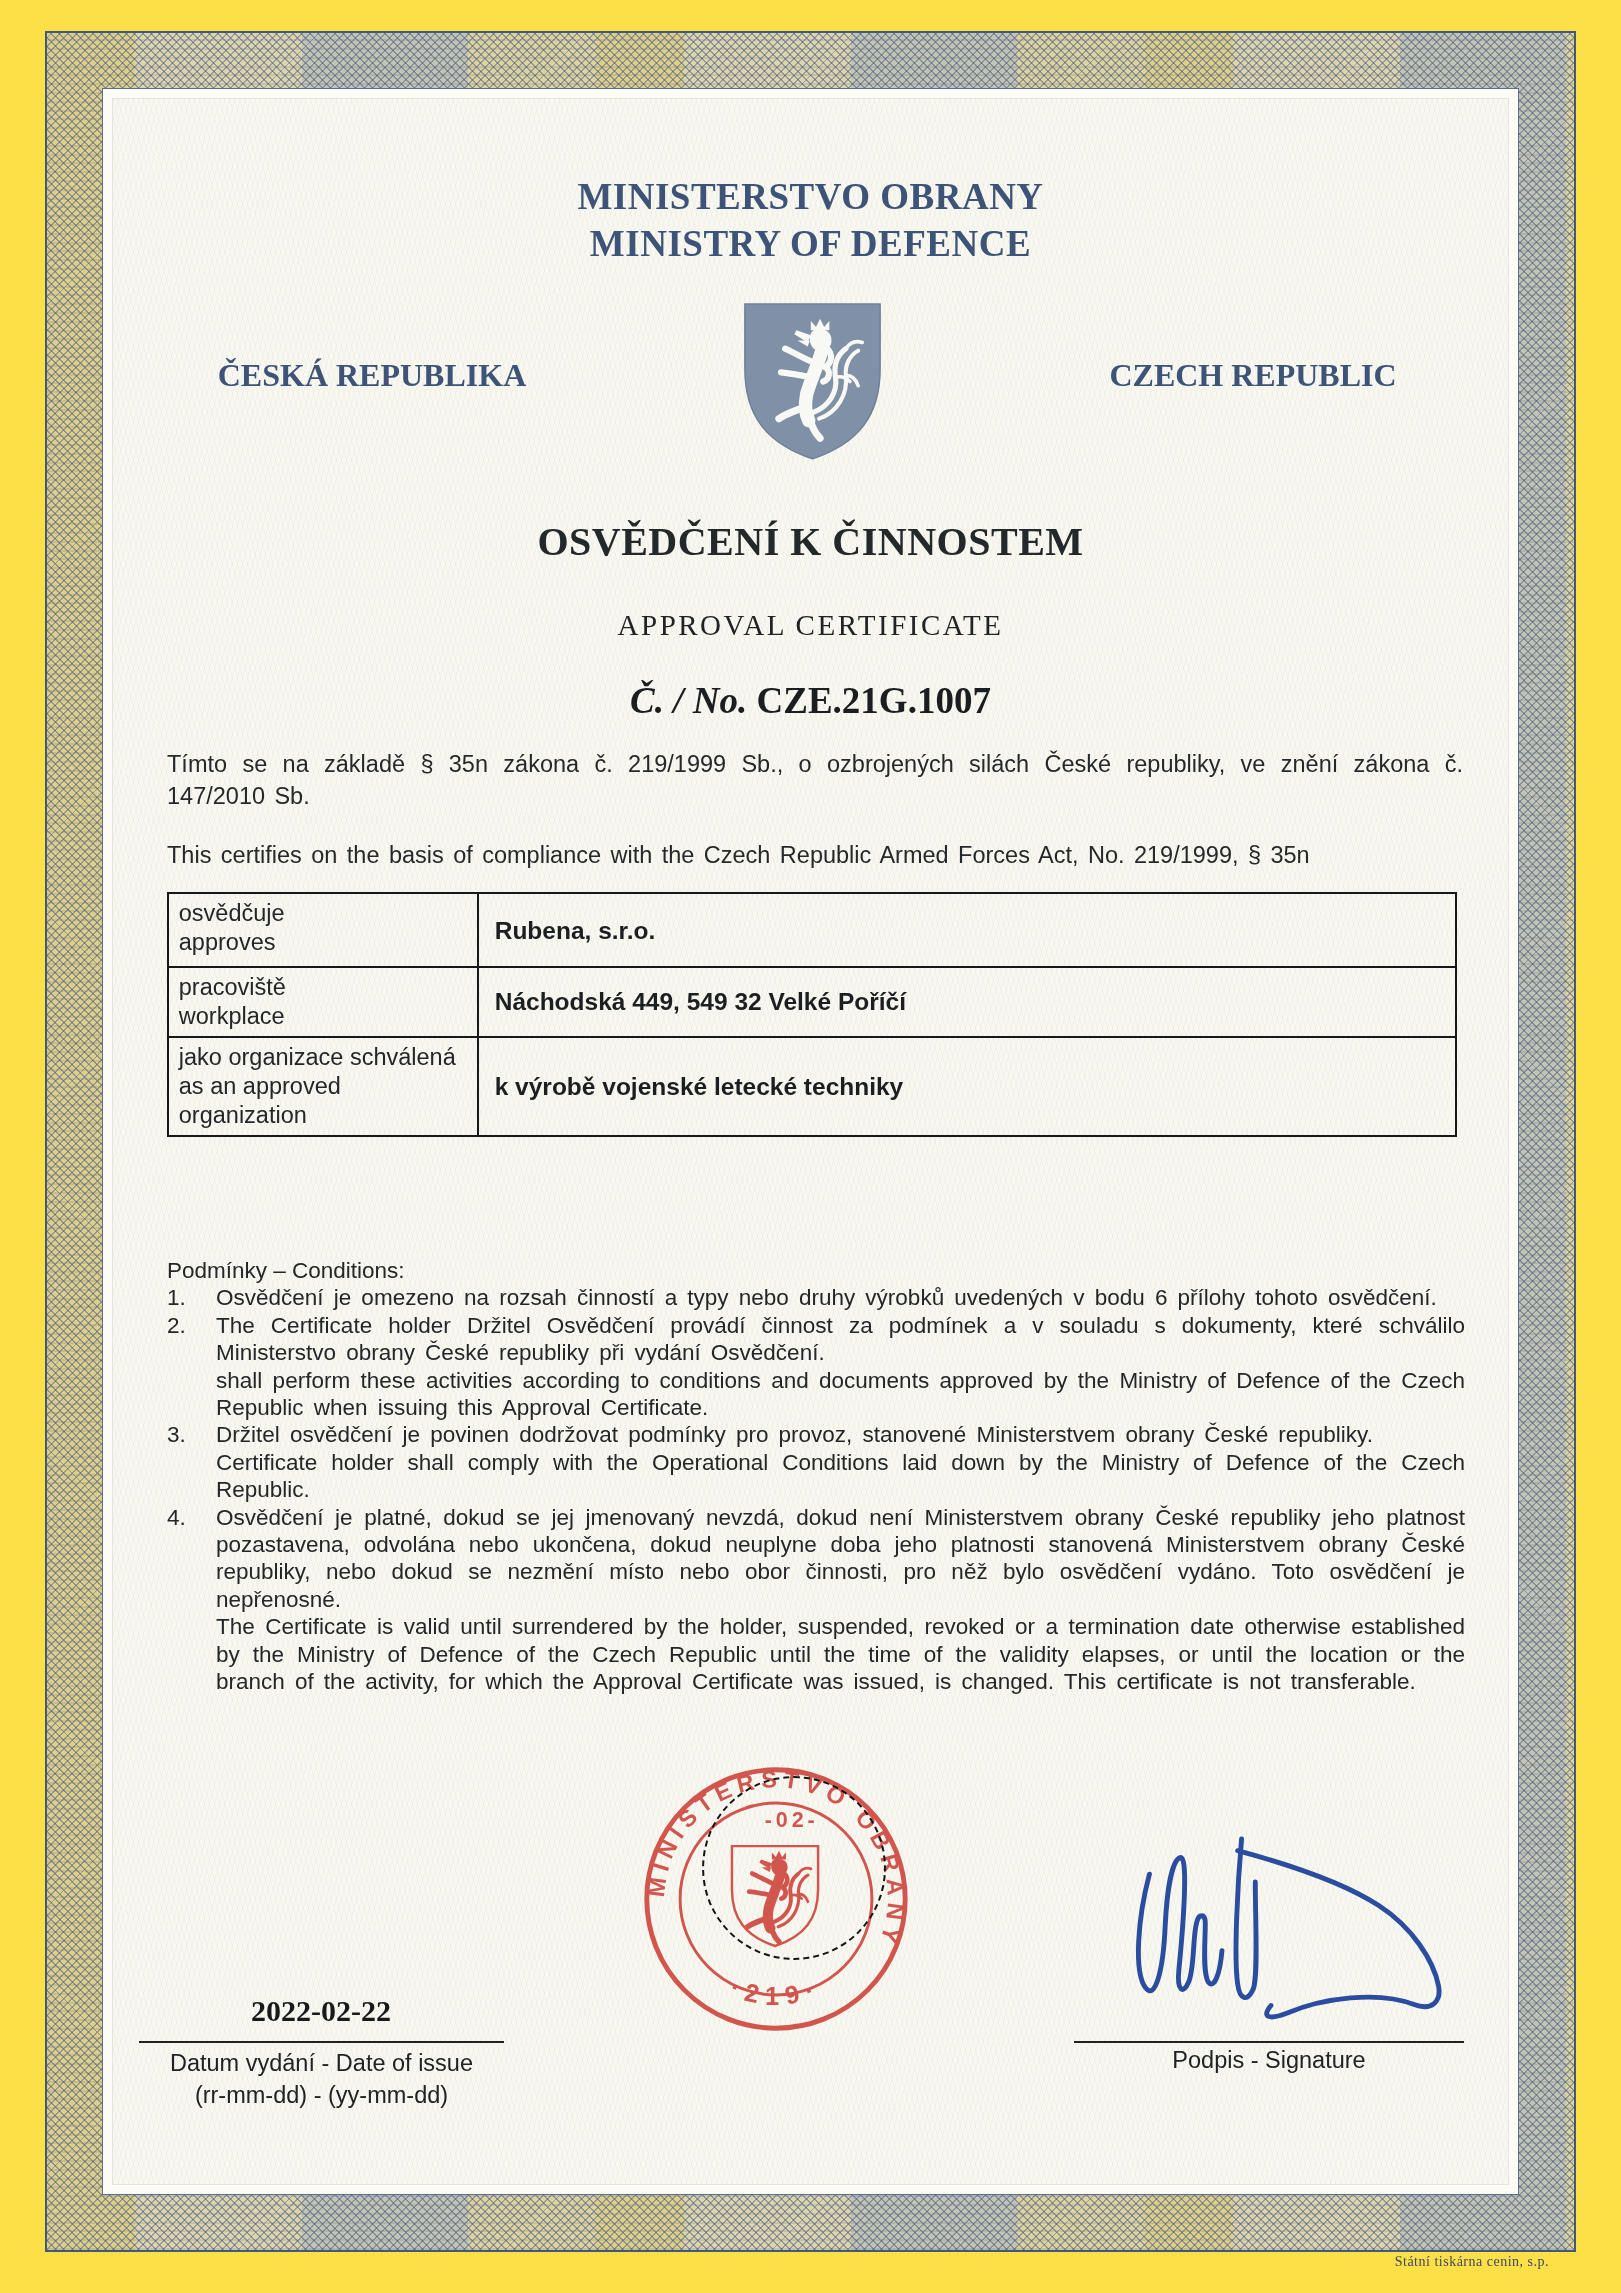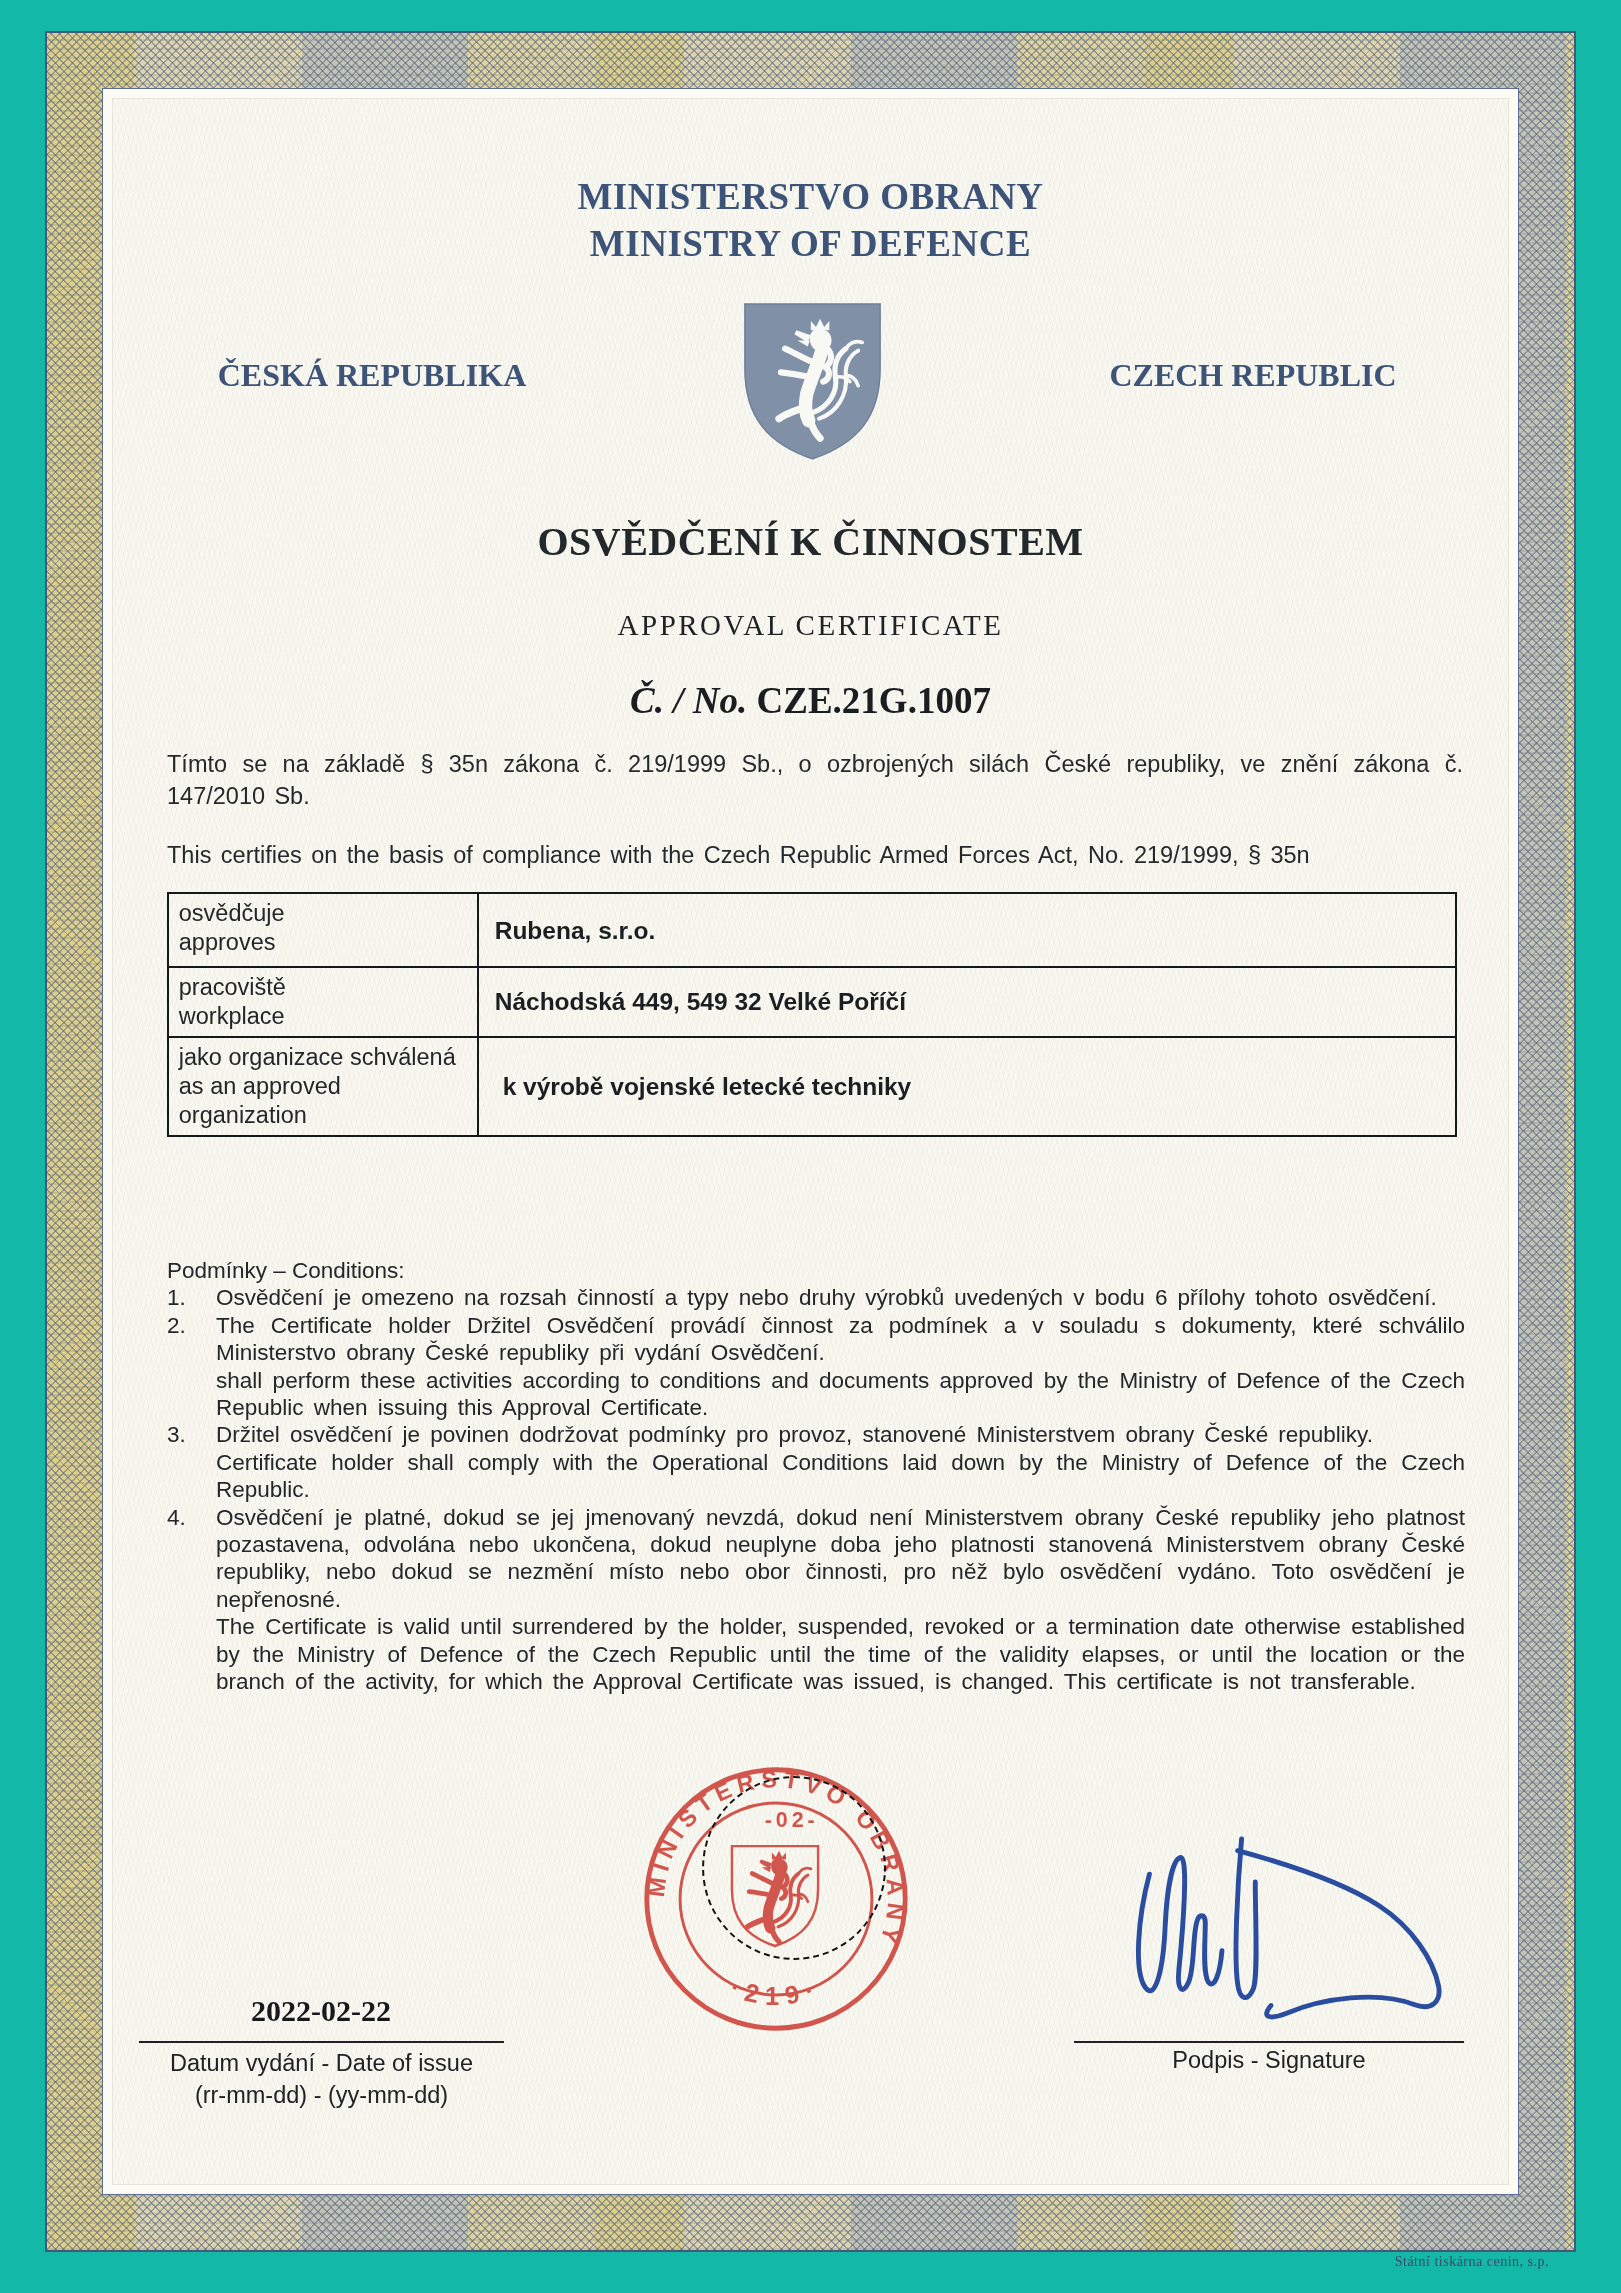--- a/index.html
+++ b/index.html
@@ -1,16 +1,16 @@
 <!DOCTYPE html>
 <html><head>
 <meta charset="utf-8">
 <style>
   html,body{margin:0;padding:0;background:#e9e7e0;}
-  #page{position:relative;width:1621px;height:2294px;background:#14b8a6;overflow:hidden;
+  #page{position:relative;width:1621px;height:2294px;background:#fde047;overflow:hidden;
         font-family:"Liberation Sans","DejaVu Sans",sans-serif;color:#1d2124;}
 
   
   .frame-band{position:absolute;left:45px;top:31px;width:1531px;height:2221px;box-sizing:border-box;
     border:2px solid #44587a;
     background-color:#ddd6b9;
     background-image:
       repeating-linear-gradient(45deg, rgba(74,94,126,.50) 0 1.4px, rgba(0,0,0,0) 1.4px 5.9px),
       repeating-linear-gradient(-45deg, rgba(74,94,126,.46) 0 1.4px, rgba(0,0,0,0) 1.4px 5.9px),
       repeating-linear-gradient(0deg, rgba(74,94,126,.16) 0 2px, rgba(0,0,0,0) 2px 8.8px),
@@ -43,21 +43,21 @@
   .intro-cz{top:748px;} .intro-en{top:839px;text-align:left;}
 
   
   .cert-table{left:167px;top:892px;width:1290px;box-sizing:border-box;border:2.9px solid #16191c;}
   .trow{display:flex;border-top:2px solid #16191c;box-sizing:border-box;}
   .trow:first-child{border-top:none;}
   .tlabel{width:310px;box-sizing:border-box;border-right:2px solid #16191c;
           padding:4.9px 9.8px;font-size:23.5px;line-height:29px;color:#24272a;}
   .tvalue{flex:1;box-sizing:border-box;padding:3.9px 15.7px;display:flex;flex-direction:column;
           justify-content:center;font-size:24.5px;font-weight:bold;color:#1c1f22;line-height:31px;}
-  .r1{min-height:72px;} .r2{min-height:76px;} .r3{min-height:61px;} .r4{min-height:69px;gap:8px;}
+  .r1{min-height:72px;} .r2{min-height:76px;} .r3{min-height:61px;} .r4{min-height:69px;}
 
   
   .conditions{left:167px;top:1209px;width:1298px;font-size:22.5px;line-height:27.4px;color:#24272a;margin-top:48px;}
   .cond-head{margin:0 0 0 0;}
   .cond-item{display:flex;}
   .cond-num{width:49px;flex:0 0 49px;}
   .cond-body{flex:1;}
   .cond-body p{margin:0;text-align:justify;word-spacing:3.9px;}
 
   

